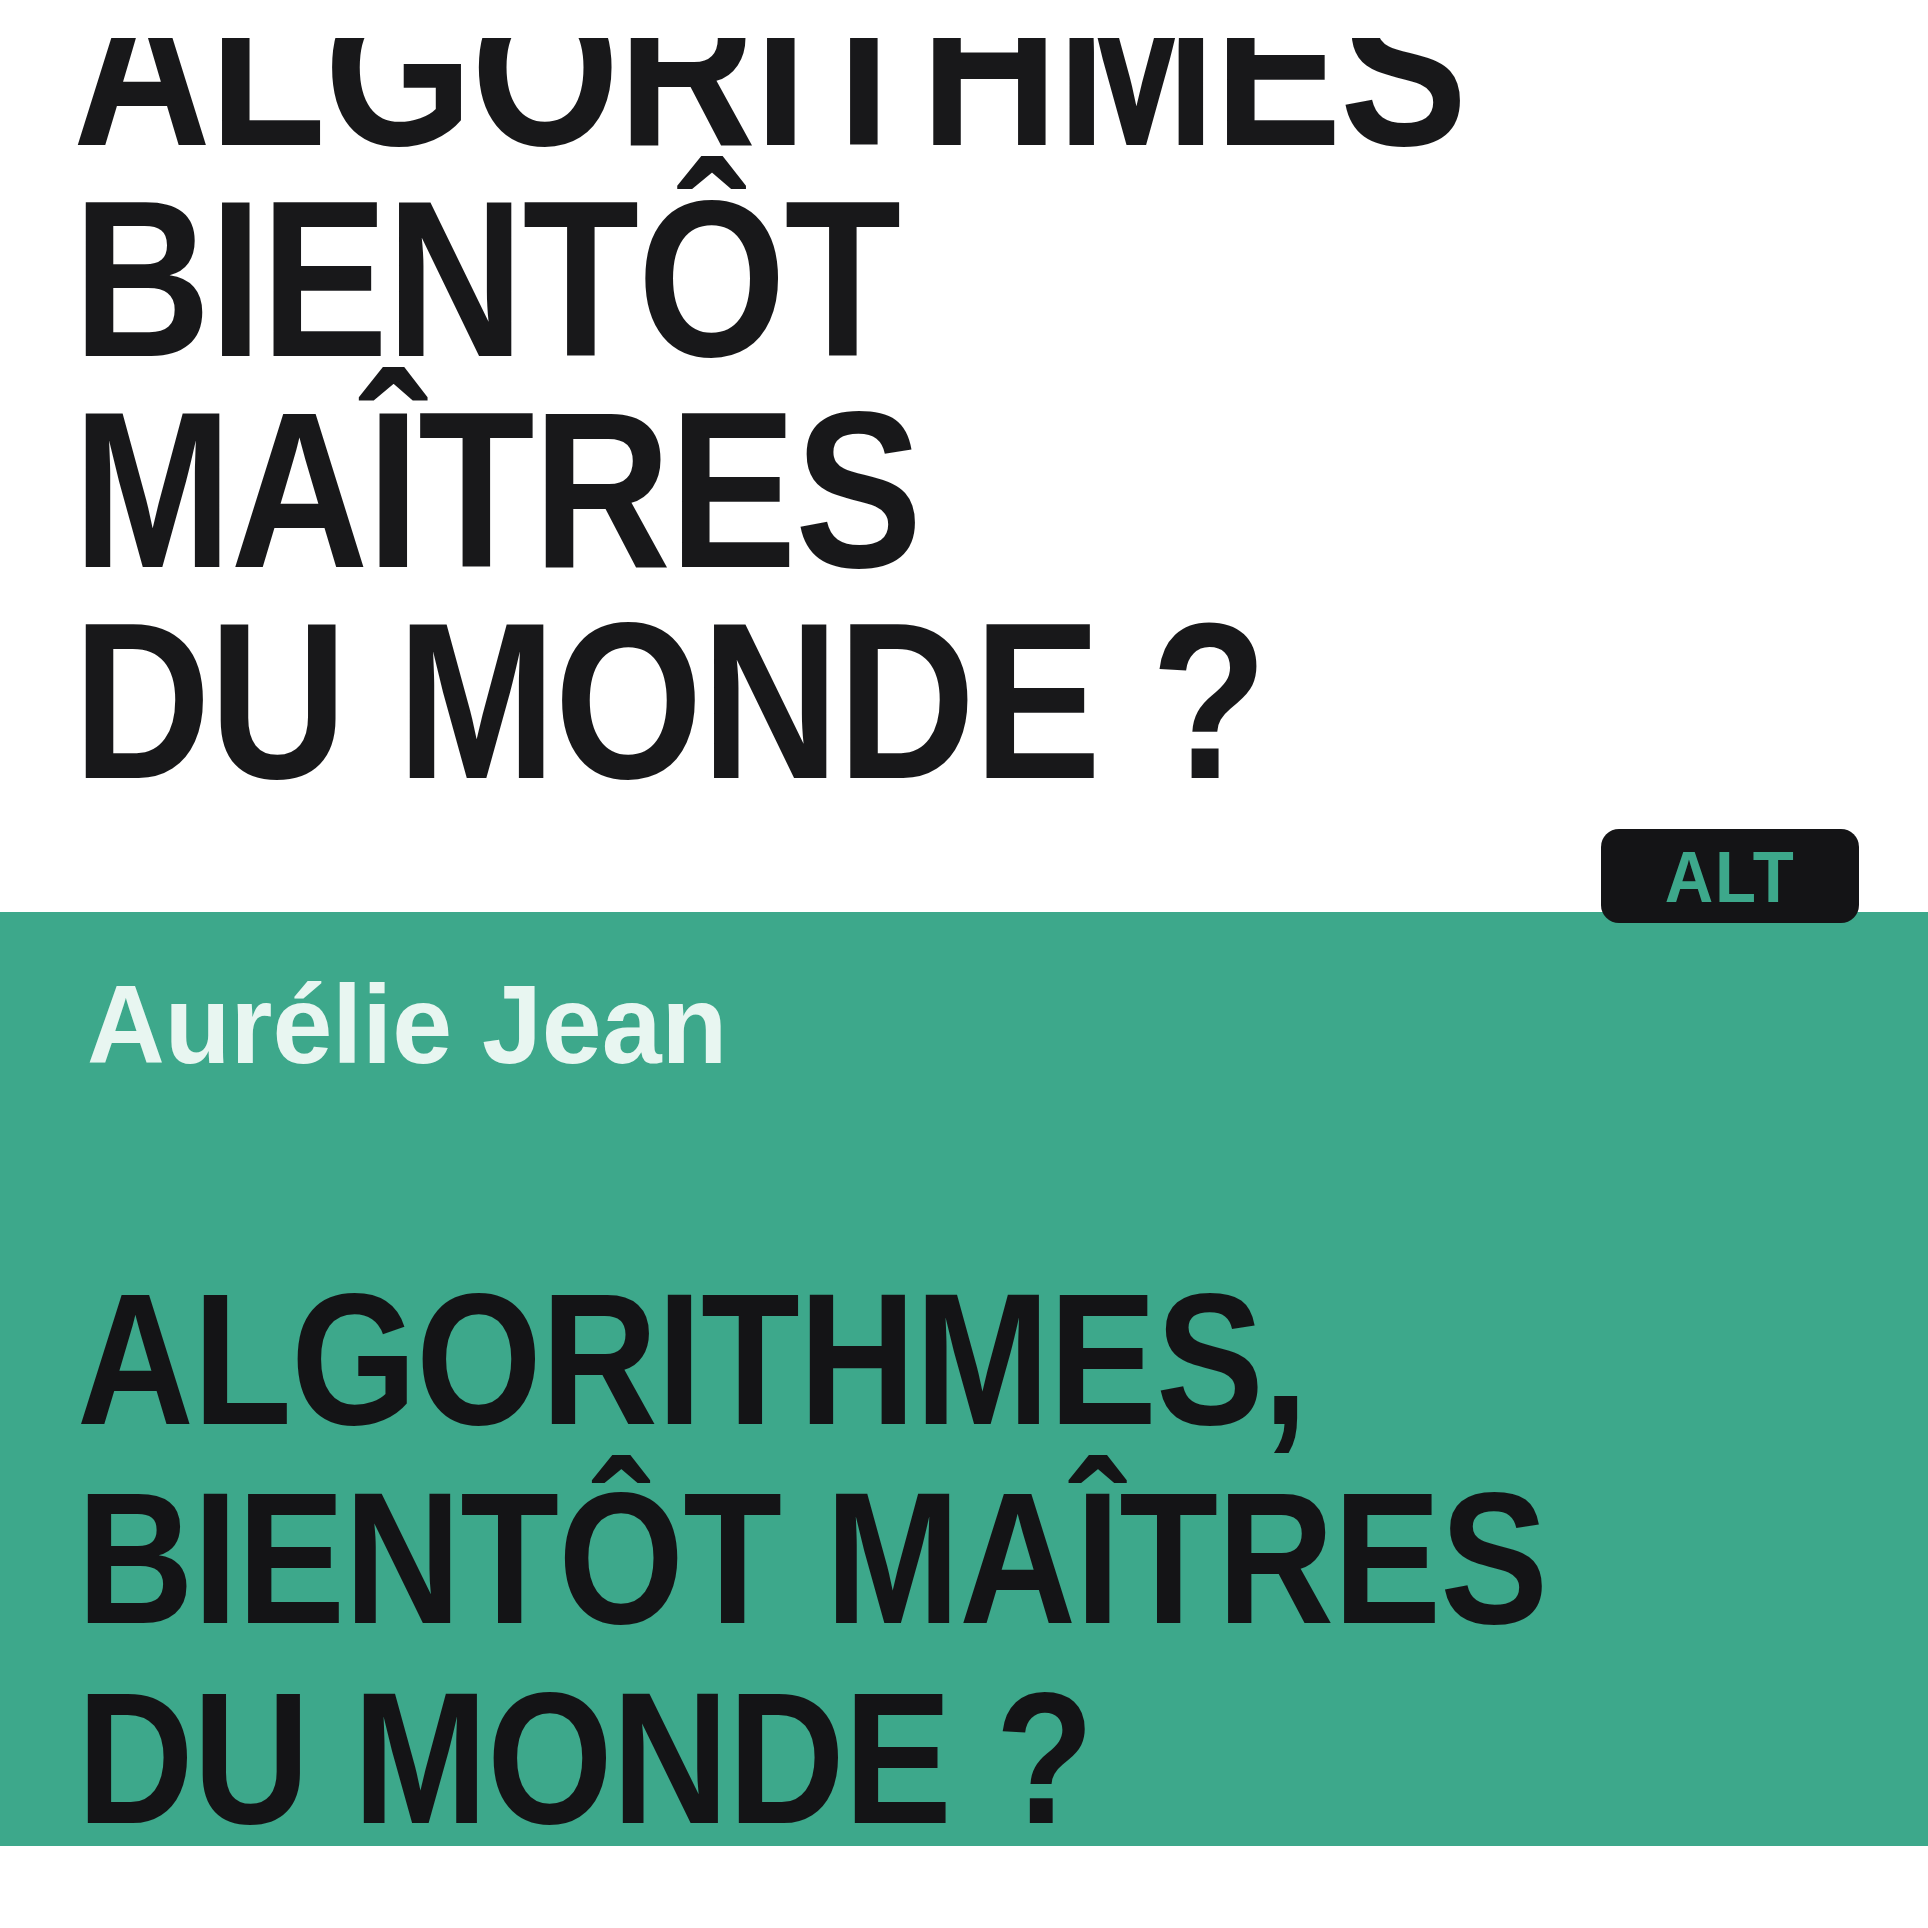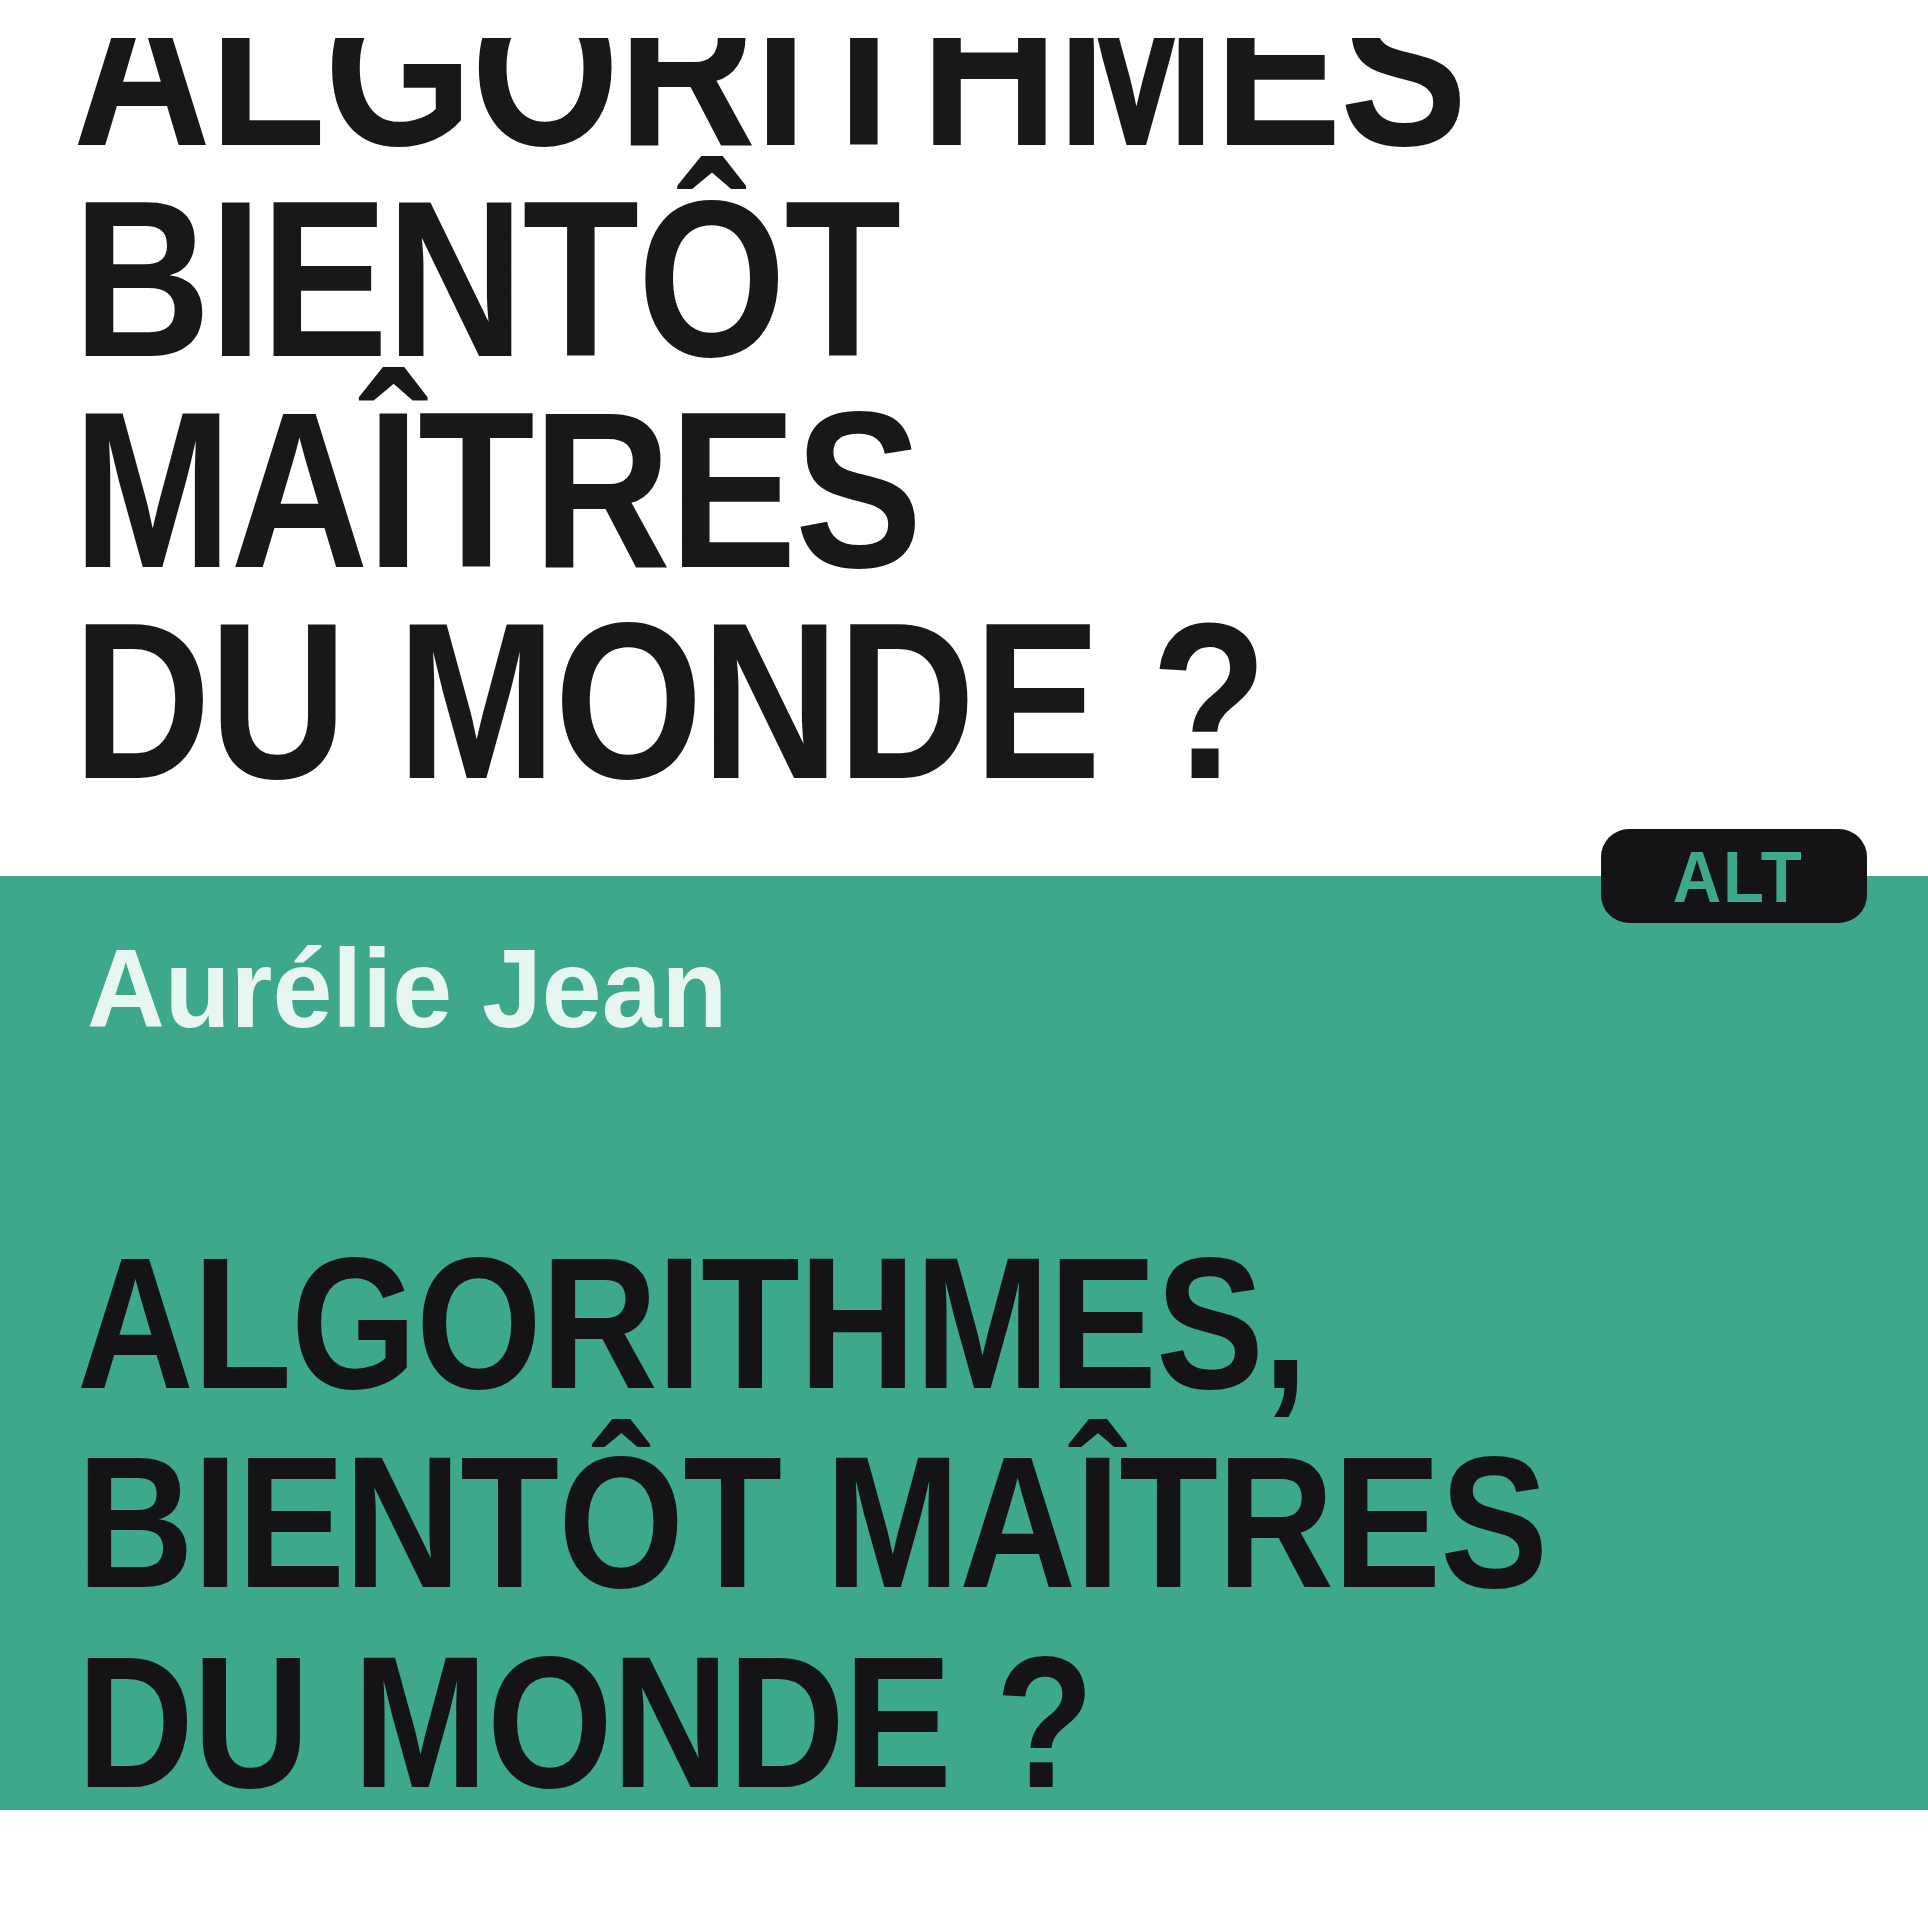--- a/index.html
+++ b/index.html
@@ -48,21 +48,21 @@
     text-transform: uppercase;
     transform: scaleX(0.86);
     transform-origin: left top;
     white-space: pre-line;
   }
 
   
   .bottom-zone {
     position: absolute;
     left: 0;
-    top: 876px;
+    top: 912px;
     width: 1928px;
     height: 934px;
     background: #3da88b;
     overflow: hidden;
   }
 
   .author {
     position: absolute;
     left: 87px;
     top: 58px;
@@ -95,26 +95,25 @@
   }
 
   
   .publisher-badge {
     position: absolute;
     left: 1601px;
     top: 829px;
     width: 258px;
     height: 94px;
     background: #141416;
-    border-radius: 28px;
+    border-radius: 18px;
     display: flex;
     align-items: center;
     justify-content: center;
     z-index: 5;
-    padding-left: 8px;
   }
   .publisher-badge .label {
     color: #3da88b;
     font-family: "Liberation Sans Narrow", "Liberation Sans", sans-serif;
     font-weight: 700;
     font-size: 73px;
     letter-spacing: 1.9px;
     line-height: 1;
     transform: scaleX(0.92);
   }

